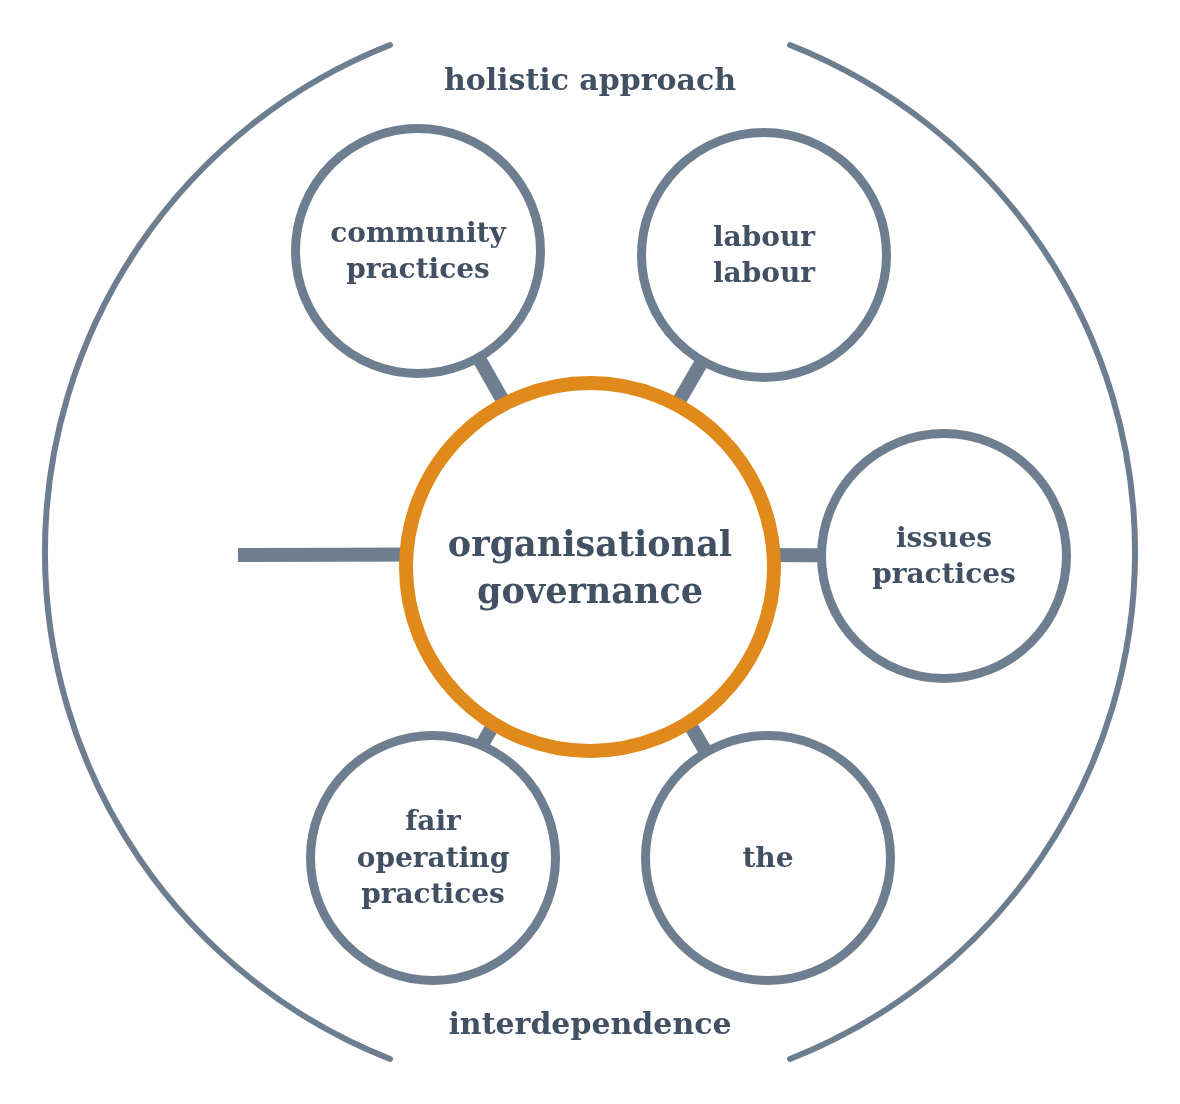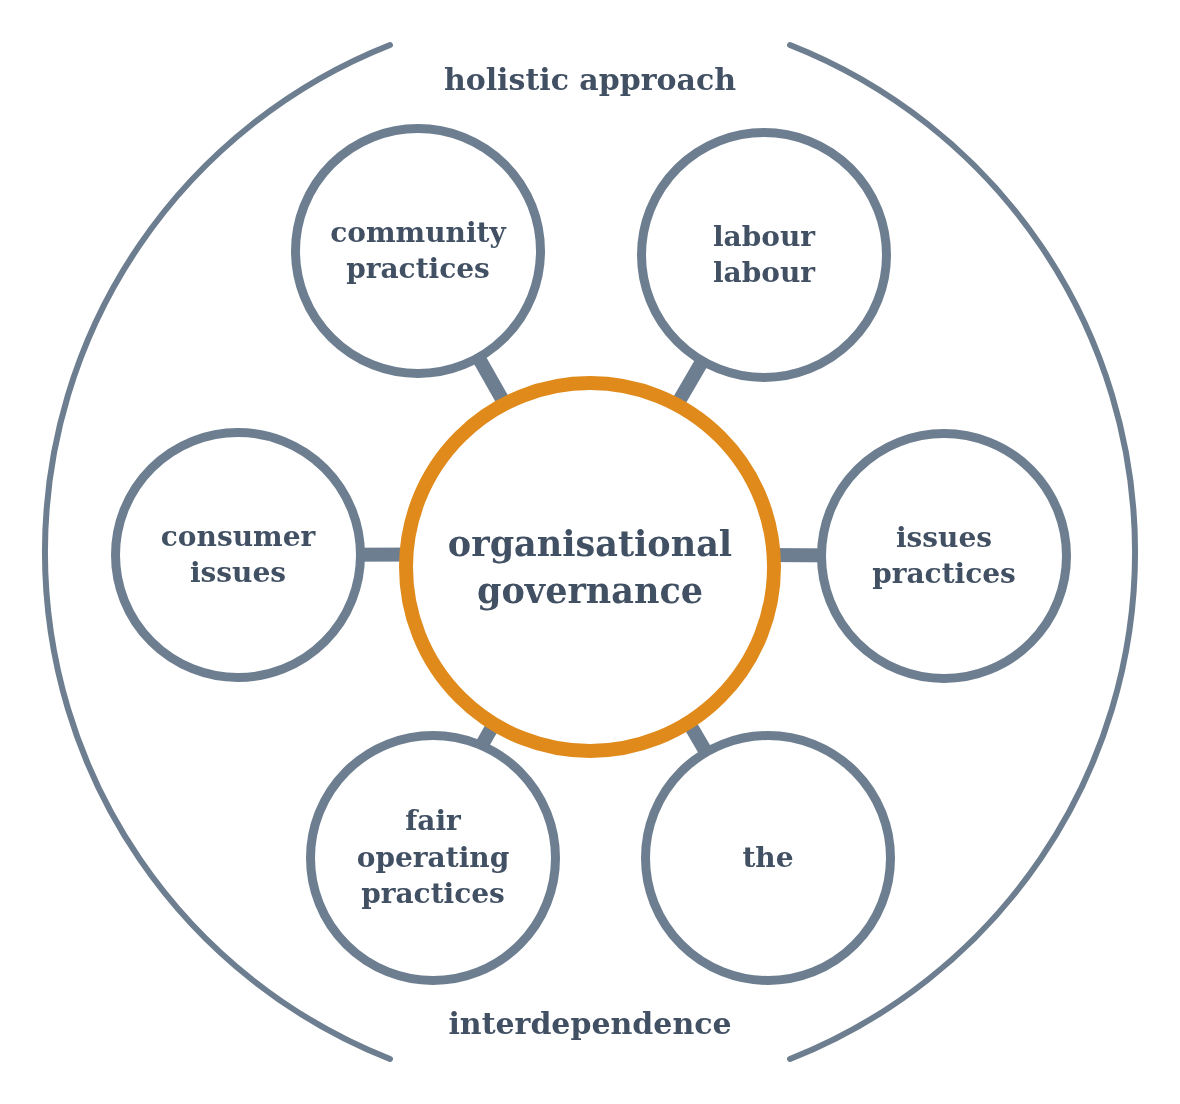--- a/index.html
+++ b/index.html
@@ -127,18 +127,14 @@
   <div class="node sat node-environment">
     <div>the</div>
   </div>
 
   <div class="node sat node-fair">
     <div>fair</div>
     <div>operating</div>
     <div>practices</div>
   </div>
 
-  <div class="node sat node-consumer">
-    <div>consumer</div>
-    <div>issues</div>
-  </div>
 
 </div>
 
 </body></html>

